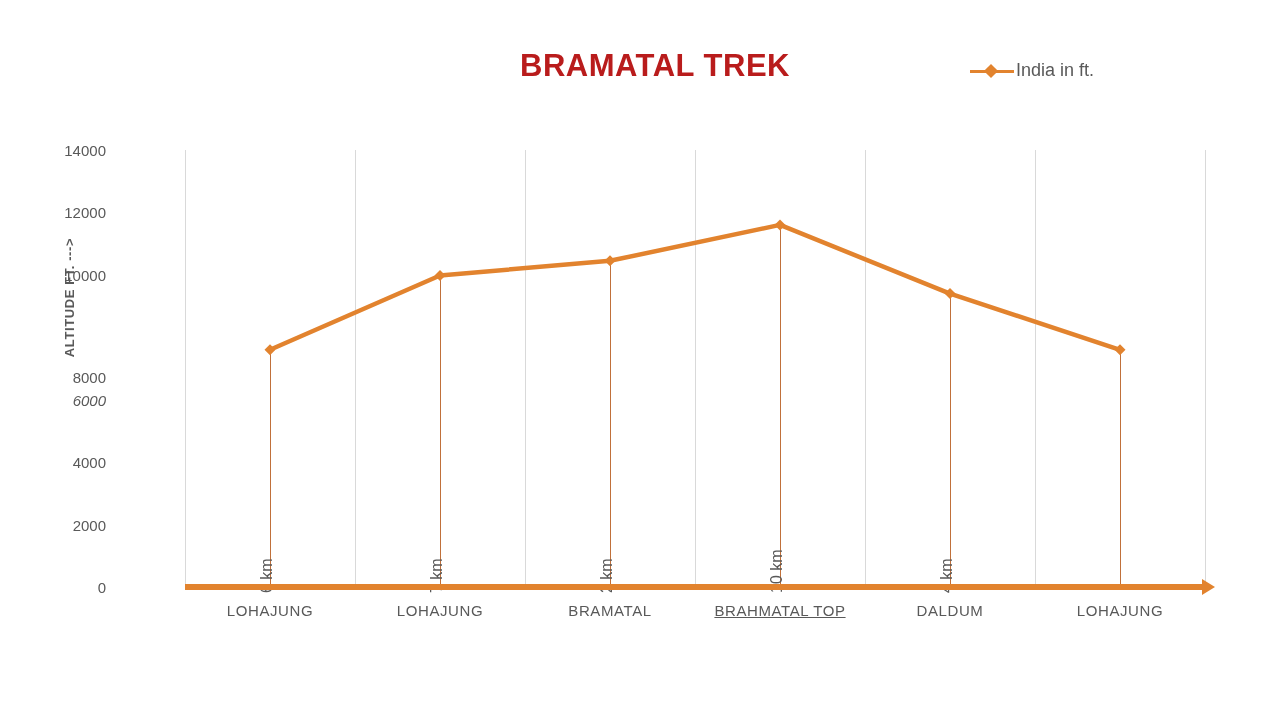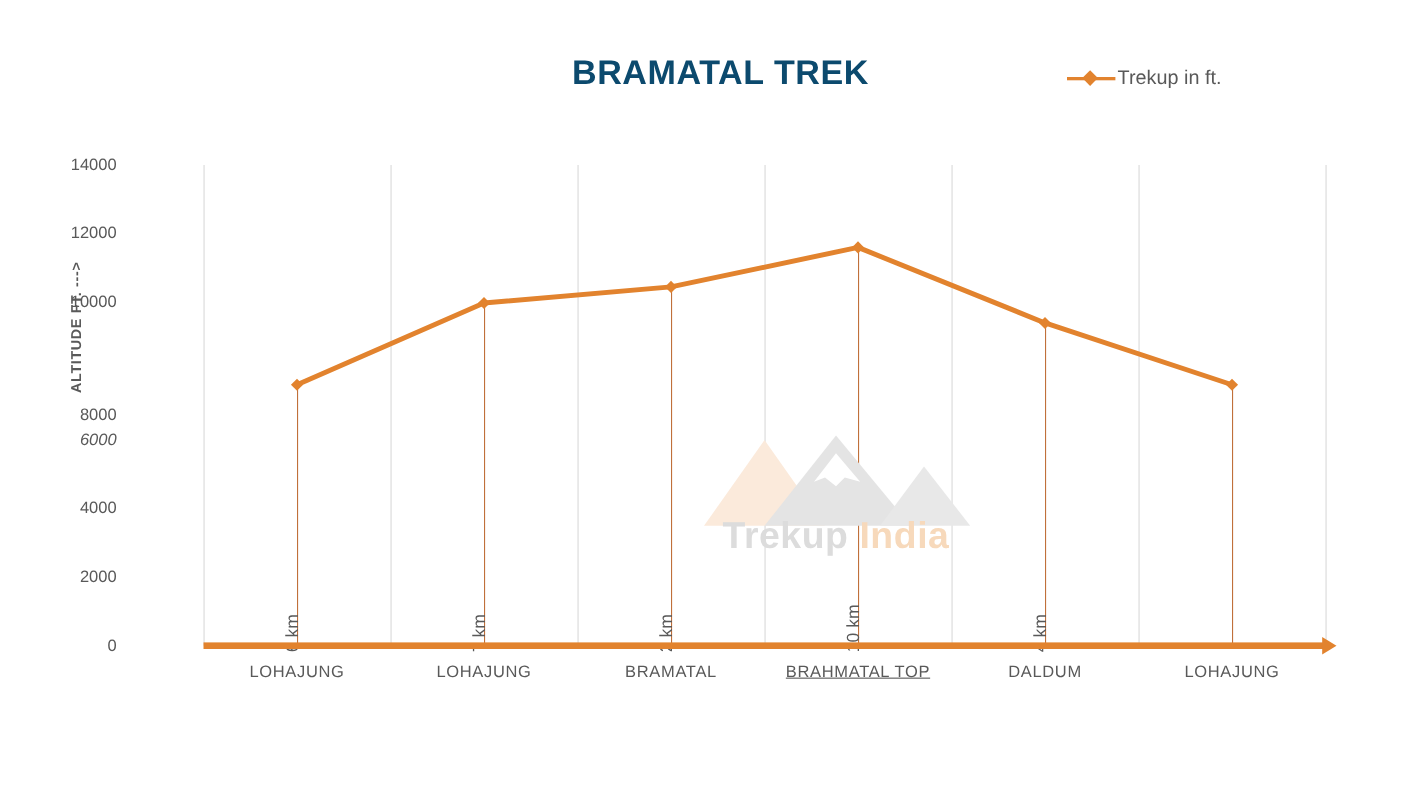--- a/index.html
+++ b/index.html
@@ -23,21 +23,21 @@
   }
   .chart-title {
     position: absolute;
     left: 380px;
     top: 48px;
     width: 550px;
     text-align: center;
     font-size: 31px;
     font-weight: bold;
     letter-spacing: 0.5px;
-    color: #0c4a6e;
+    color: #b91c1c;
     font-family: "Liberation Sans", sans-serif;
   }
   .legend {
     position: absolute;
     left: 970px;
     top: 60px;
     display: flex;
     align-items: center;
     gap: 2px;
   }
@@ -183,21 +183,21 @@
 
 <div id="chart-root">
 
   <div class="chart-title">BRAMATAL TREK</div>
 
   <div class="legend">
     <span class="legend-marker">
       <span class="legend-line"></span>
       <span class="legend-diamond"></span>
     </span>
-    <span class="legend-label">Trekup in ft.</span>
+    <span class="legend-label">India in ft.</span>
   </div>
 
   <div class="y-axis-title">ALTITUDE FT. ---&gt;</div>
 
   <div class="plot">
     <div id="yticks">
         <div class="ytick" style="top: 437px;">0</div>
         <div class="ytick" style="top: 374.571px;">2000</div>
         <div class="ytick" style="top: 312.143px;">4000</div>
         <div class="ytick" style="top: 249.714px; font-style: italic;">6000</div>
@@ -246,23 +246,14 @@
     <div id="xticks">
         <div class="xtick" style="left: 85px;">LOHAJUNG</div>
         <div class="xtick" style="left: 255px;">LOHAJUNG</div>
         <div class="xtick" style="left: 425px;">BRAMATAL</div>
         <div class="xtick" style="left: 595px; text-decoration: underline;">BRAHMATAL TOP</div>
         <div class="xtick" style="left: 765px;">DALDUM</div>
         <div class="xtick" style="left: 935px;">LOHAJUNG</div>
       </div>
   </div>
 
-  <div class="watermark">
-    <svg width="320" height="90" viewBox="0 0 320 90">
-      <polygon points="40,88 95,10 150,88" fill="#fbeadb"></polygon>
-      <polygon points="95,88 160,6 228,88" fill="#e4e4e4"></polygon>
-      <polygon points="140,48 160,22 182,48 168,44 160,52 150,44" fill="#ffffff"></polygon>
-      <polygon points="200,88 240,34 282,88" fill="#e8e8e8"></polygon>
-    </svg>
-    <div class="wm-text"><span class="wm-t1">Trekup </span><span class="wm-t2">India</span></div>
-  </div>
 
 </div>
 
 </body></html>

